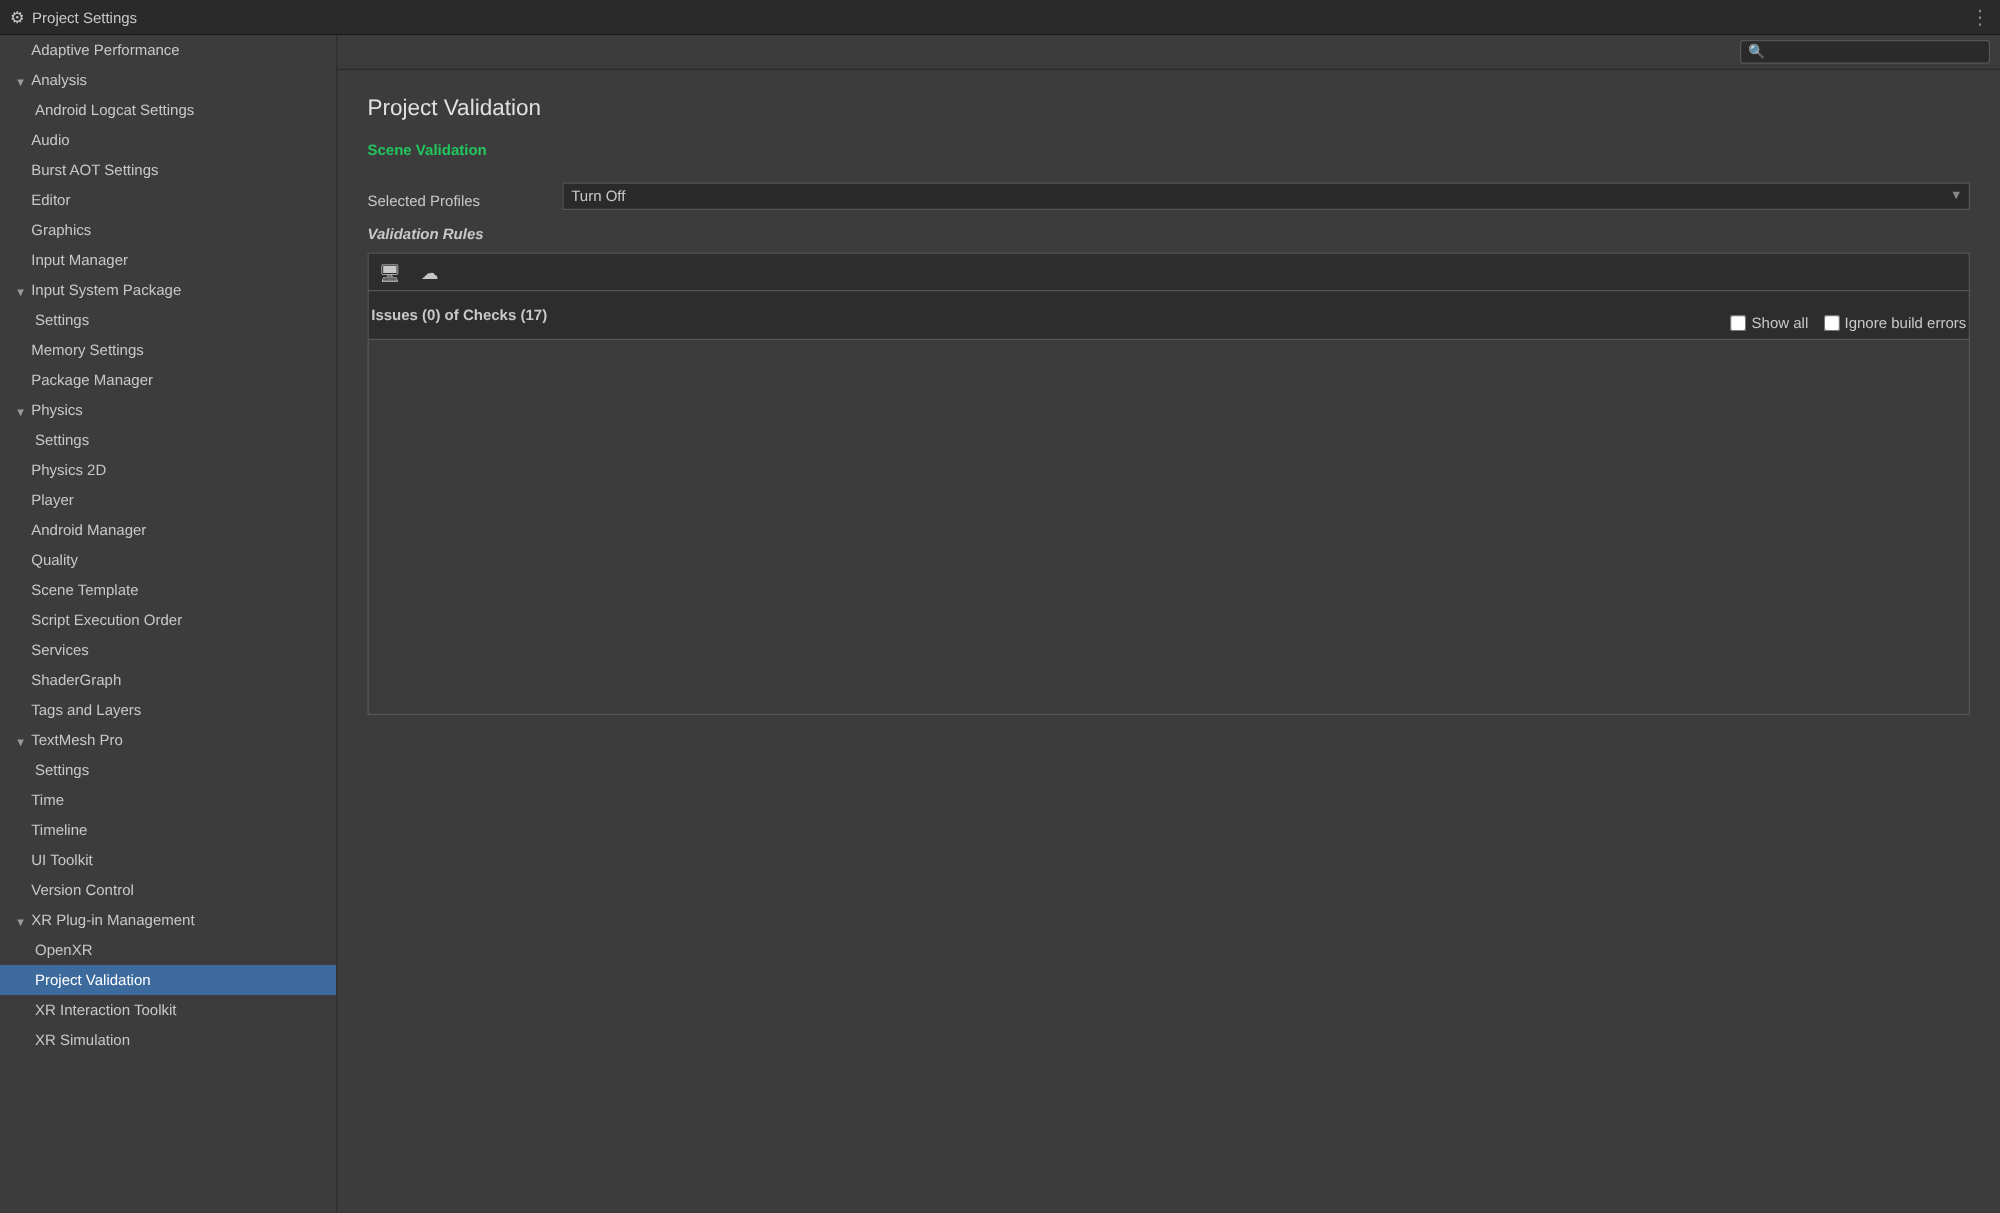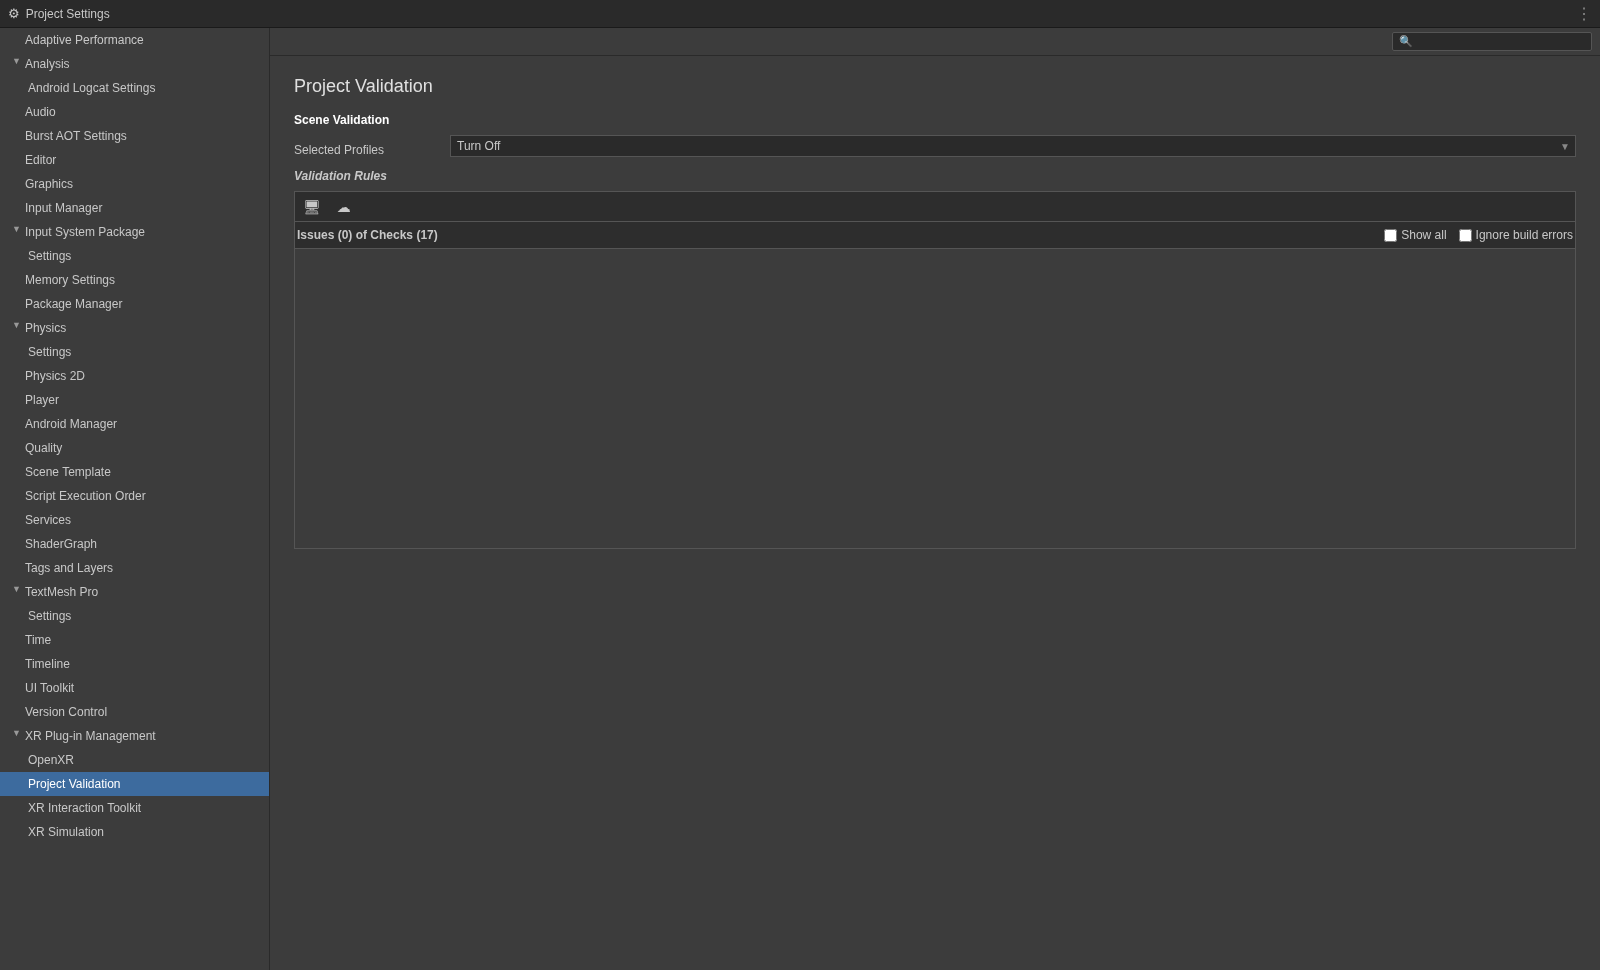--- a/index.html
+++ b/index.html
@@ -52,21 +52,21 @@
       border-right: 1px solid #2a2a2a;
       overflow-y: auto;
       flex-shrink: 0;
     }
     .sidebar::-webkit-scrollbar { width: 6px; }
     .sidebar::-webkit-scrollbar-track { background: #3c3c3c; }
     .sidebar::-webkit-scrollbar-thumb { background: #555; }
 
     .sidebar-item {
       display: flex;
-      align-items: flex-start;
+      align-items: flex-end;
       padding: 3px 8px 3px 12px;
       cursor: pointer;
       color: #c8c8c8;
       font-size: 12px;
       line-height: 1.5;
       white-space: nowrap;
     }
     .sidebar-item.selected {
       background: #3d6b9e;
       color: #ffffff;
@@ -132,23 +132,23 @@
 
     .page-title {
       font-size: 18px;
       color: #e0e0e0;
       font-weight: normal;
       margin-bottom: 16px;
     }
 
     .section-label {
       font-size: 12px;
-      color: #ffffff;
+      color: #22c55e;
       font-weight: 600;
-      margin-bottom: 8px;
+      margin-bottom: 19px;
     }
 
     .field-row {
       display: flex;
       align-items: flex-end;
       margin-bottom: 8px;
     }
     .field-label {
       width: 140px;
       color: #c8c8c8;
@@ -227,20 +227,21 @@
       align-items: center;
       gap: 12px;
     }
     .checkbox-label {
       display: flex;
       align-items: center;
       gap: 4px;
       font-size: 12px;
       color: #c8c8c8;
       cursor: pointer;
+      margin-top: 12px;
     }
     .checkbox-label input[type="checkbox"] {
       accent-color: #3d6b9e;
       cursor: pointer;
     }
 
     
     .issues-content {
       background: #3c3c3c;
       border: 1px solid #555;

